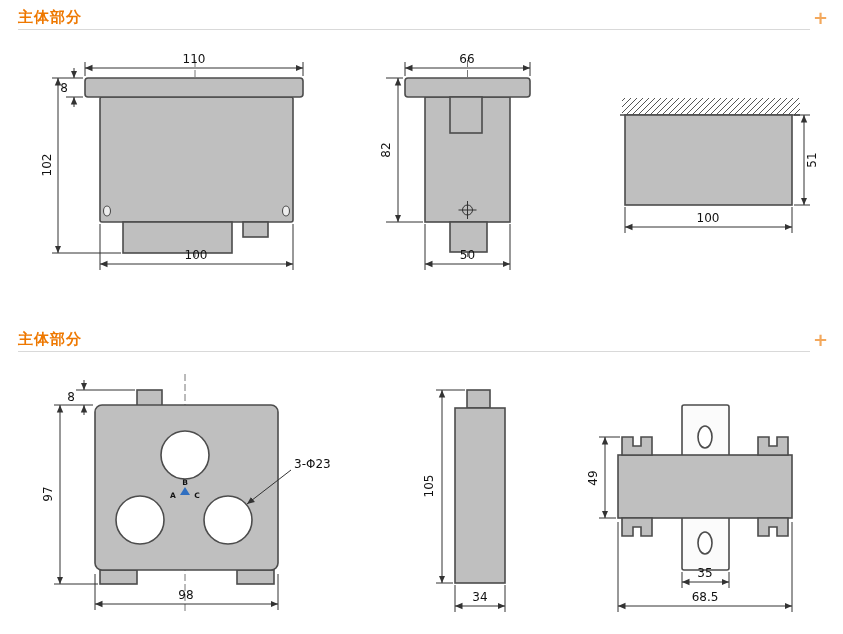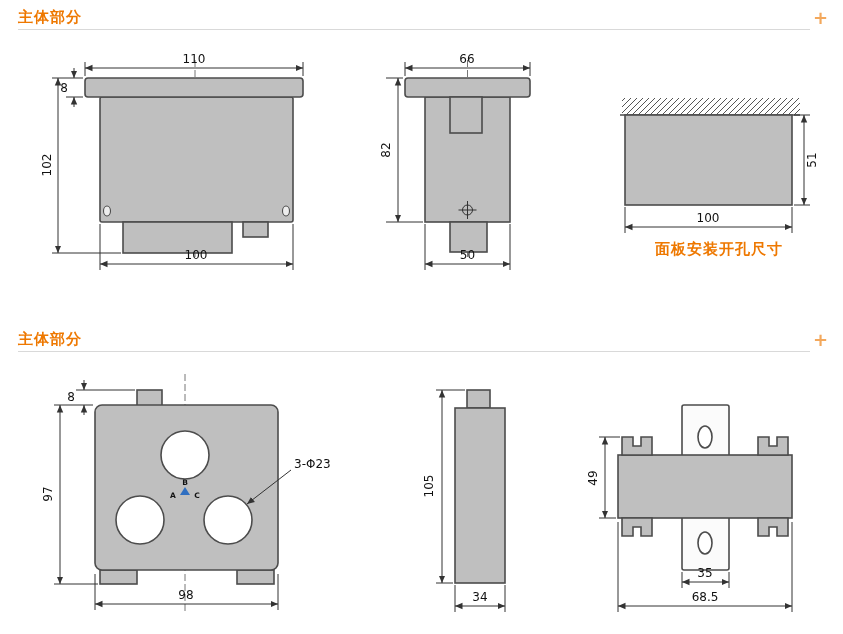--- a/index.html
+++ b/index.html
@@ -127,21 +127,20 @@
     </g>
     <text transform="translate(208 75) rotate(-90)" text-anchor="middle">51</text>
     <g>
       <line class="ext" x1="17" y1="122" x2="17" y2="148"></line>
       <line class="ext" x1="184" y1="122" x2="184" y2="148"></line>
       <line class="dim" x1="17" y1="142" x2="184" y2="142" marker-start="url(#mC)" marker-end="url(#mC)"></line>
     </g>
     <text x="100" y="137" text-anchor="middle">100</text>
   </svg>
 
-  <div class="caption" style="left:655px;top:240px">面板安装开孔尺寸</div>
 
   <div class="section-header" style="top:330px">
     <span class="section-title">主体部分</span>
     <span class="header-plus">+</span>
     <div class="header-rule"></div>
   </div>
 
   <svg class="drw" style="left:40px;top:368px" width="300" height="250" viewBox="0 0 300 250">
     <defs>
       <marker id="mD" viewBox="0 0 8 8" refX="7.5" refY="4" markerWidth="8" markerHeight="8" orient="auto-start-reverse">

